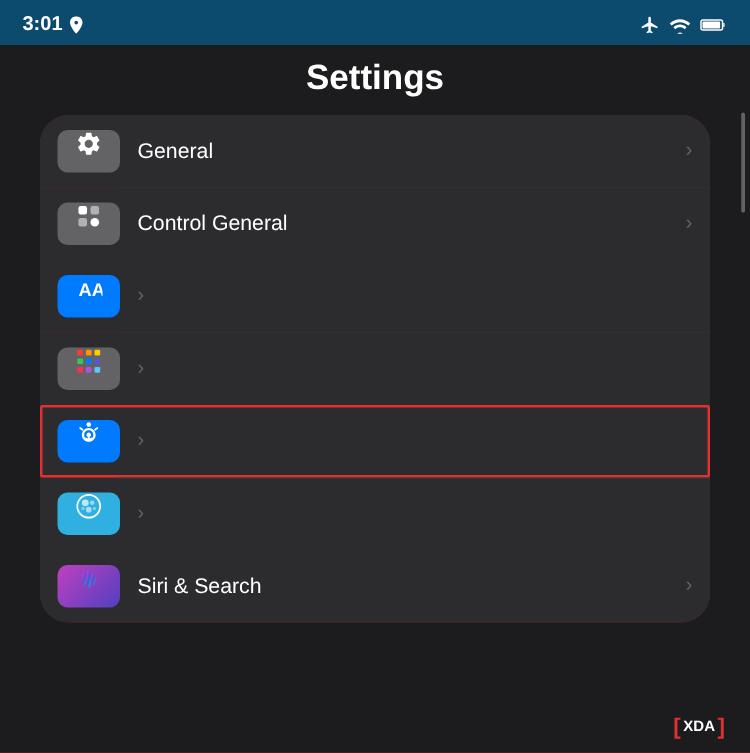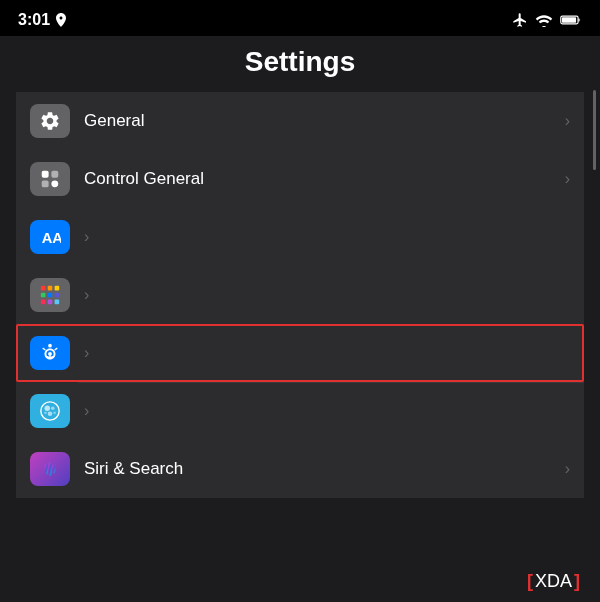--- a/index.html
+++ b/index.html
@@ -17,21 +17,21 @@
       position: relative;
     }
 
     
     .status-bar {
       display: flex;
       justify-content: space-between;
       align-items: center;
       padding: 8px 18px 4px 18px;
       height: 36px;
-      background: #000000;
+      background: #0c4a6e;
     }
 
     .status-time {
       color: #ffffff;
       font-size: 16px;
       font-weight: 600;
       display: flex;
       align-items: center;
       gap: 5px;
     }
@@ -55,22 +55,22 @@
 
     .header-title {
       color: #ffffff;
       font-size: 28px;
       font-weight: 600;
     }
 
     
     .settings-container {
       background: #7f1d1d;
-      border-radius: 0;
-      margin: 0 16px;
+      border-radius: 23px;
+      margin: 0 32px;
       overflow: hidden;
     }
 
     .settings-item {
       display: flex;
       align-items: center;
       padding: 10px 14px;
       background: #2c2c2e;
       position: relative;
       cursor: pointer;
@@ -89,25 +89,25 @@
 
     .settings-item.highlighted {
       background: #2c2c2e;
       outline: 2px solid #e03030;
       outline-offset: -2px;
       z-index: 2;
       border-radius: 2px;
     }
 
     .item-icon {
-      width: 40px;
+      width: 50px;
       height: 34px;
       border-radius: 8px;
       display: flex;
-      align-items: center;
+      align-items: flex-start;
       justify-content: center;
       margin-right: 14px;
       flex-shrink: 0;
     }
 
     .icon-general {
       background: #636366;
     }
 
     .icon-control {
@@ -188,22 +188,22 @@
 
     .xda-bracket {
       color: #e03030;
       font-size: 18px;
       font-weight: 700;
       line-height: 1;
     }
 
     .xda-text {
       color: #ffffff;
-      font-size: 18px;
-      font-weight: 400;
+      font-size: 12px;
+      font-weight: 700;
       line-height: 1;
     }
   </style>
 </head>
 <body>
 
 <div class="status-bar">
   <div class="status-time">
     <span>3:01</span>
     <svg width="12" height="14" viewBox="0 0 12 14" fill="white">

